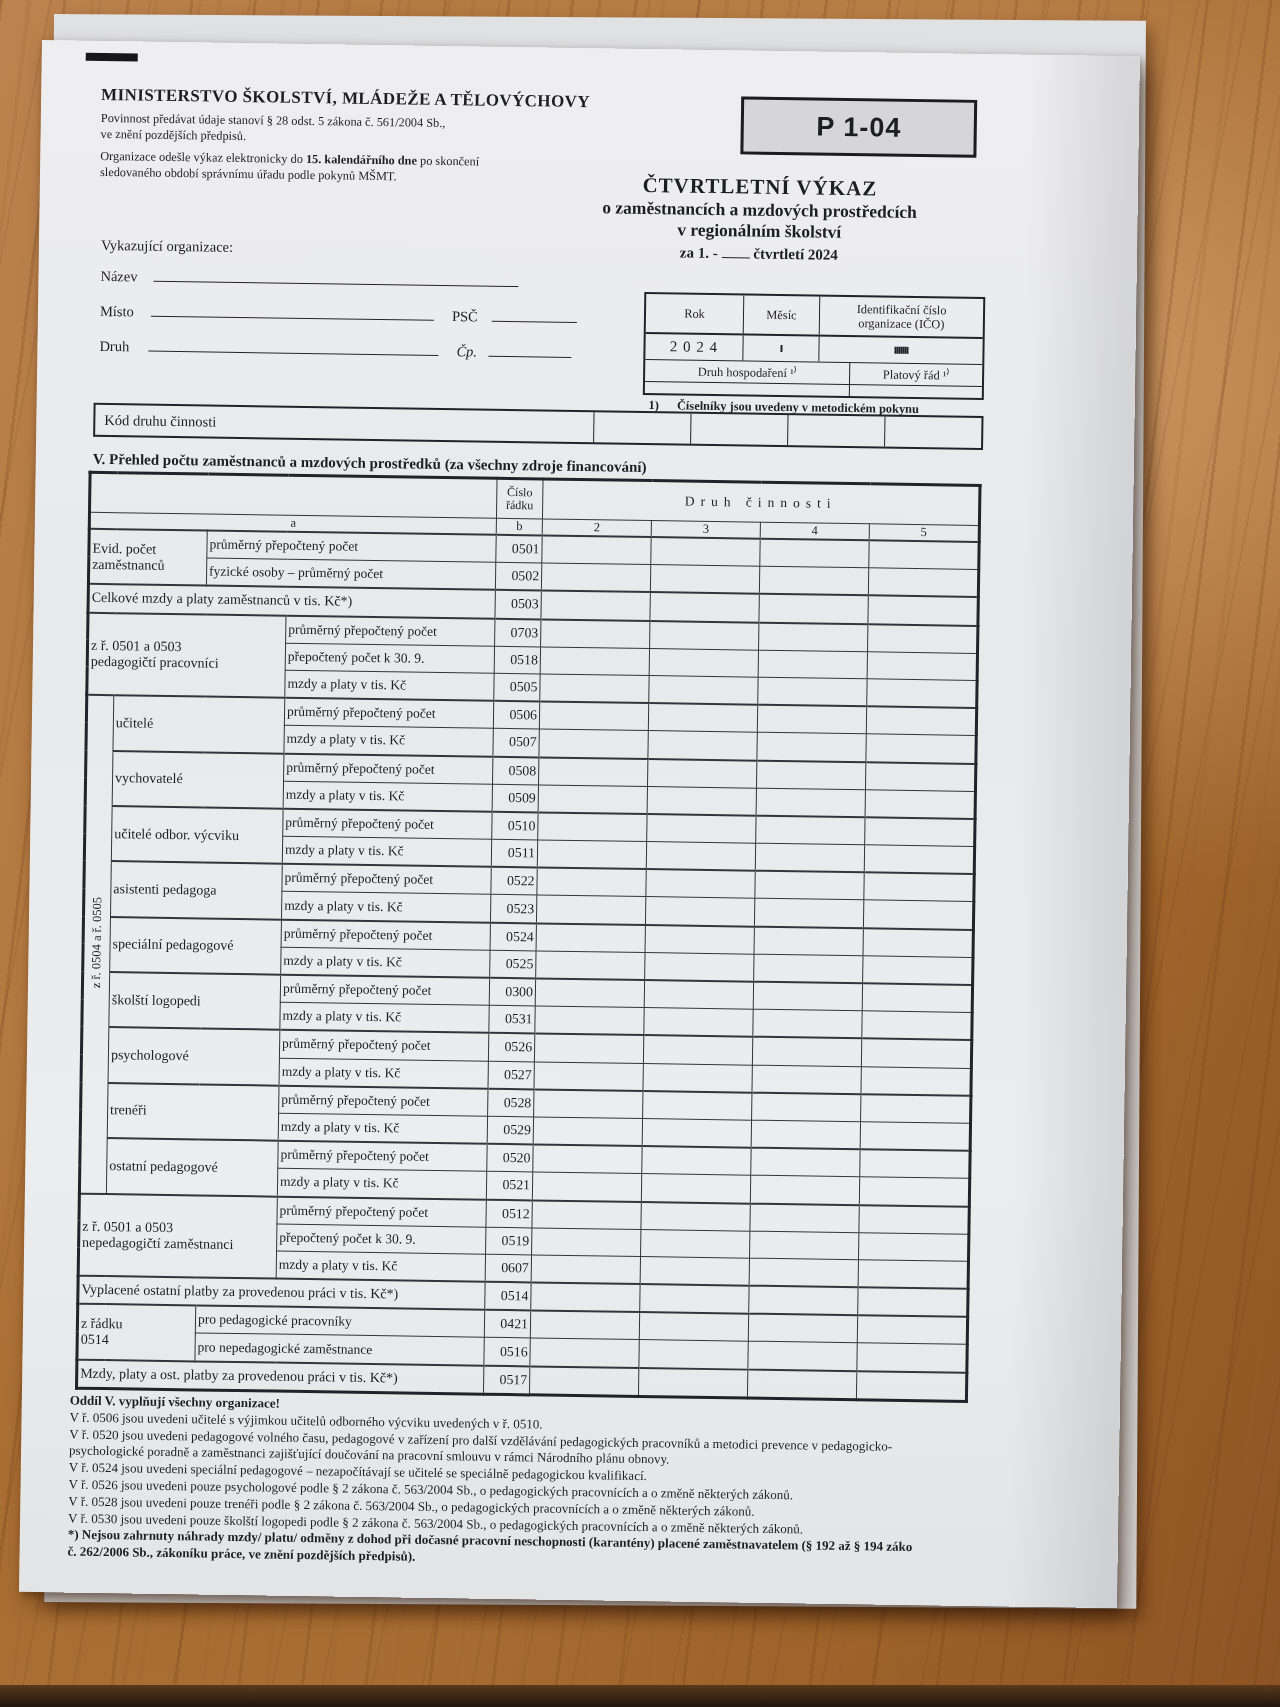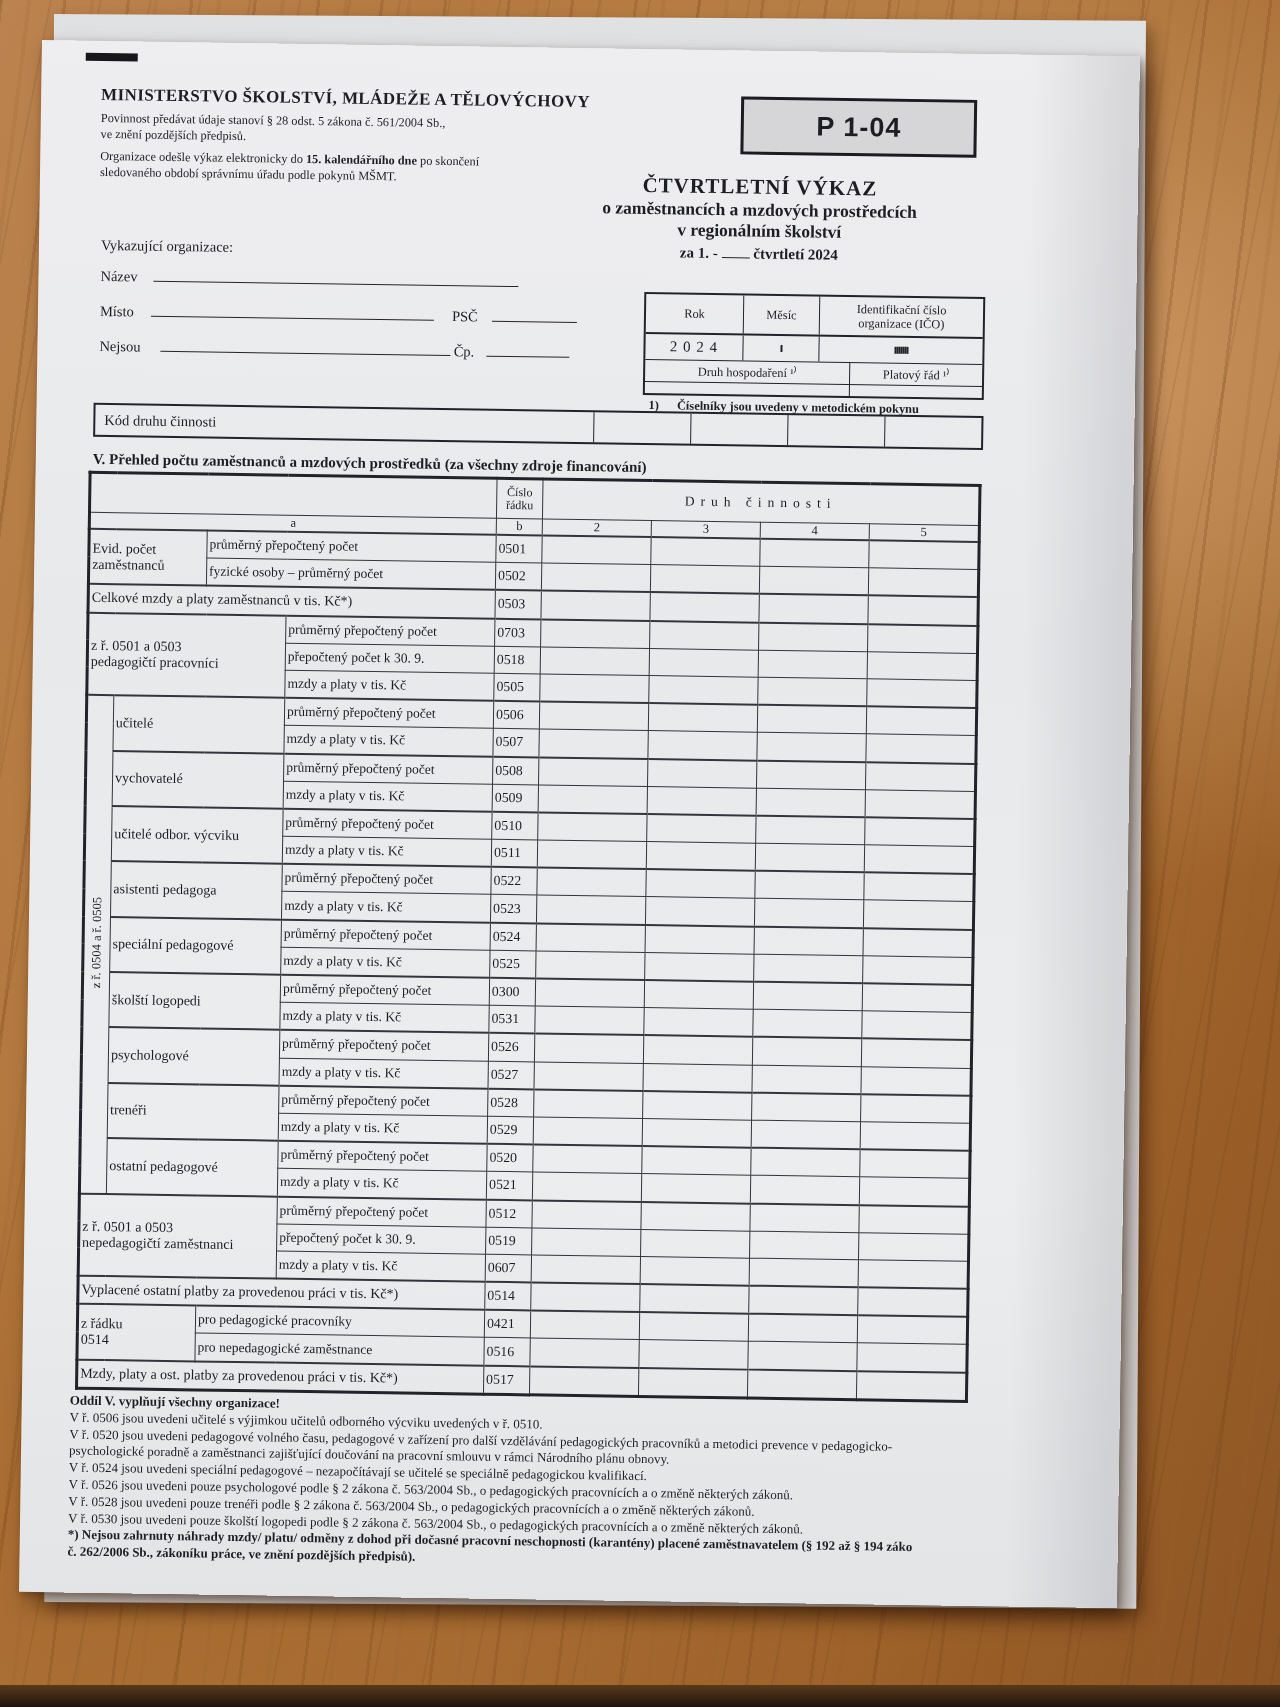--- a/index.html
+++ b/index.html
@@ -69,21 +69,21 @@
   table.main thead th{font-weight:normal;}
   .h1{height:40px;}
   .h2 th{height:15px;font-size:12.5px;}
   .lineno-h{font-size:12px;line-height:13px;margin-left:20px;}
   .druh{letter-spacing:6px;font-size:13.5px;}
   table.main tbody td{height:26.2px;}
   td.lbl{text-align:left;padding-left:7px;}
   td.grp{white-space:pre-line;line-height:1.12;font-size:14px;padding-left:8px;}
   td.cat{font-size:14px;padding-left:10px;text-align:left;}
   td.full{font-size:14px;padding-left:8px;text-align:left;}
-  td.line{text-align:left;font-size:13.8px;padding:0;}
+  td.line{text-align:right;font-size:13.8px;padding:0;}
   td.vert{width:27px;padding:0;text-align:center;vertical-align:middle;}
   td.vert span{writing-mode:vertical-rl;transform:rotate(180deg);font-size:12.5px;white-space:nowrap;}
   tr.thick td{border-top-width:2.2px;}
   table.main thead tr.h2 th{border-bottom-width:2.2px;}
   .footnotes{left:48px;top:1352px;width:1052px;font-size:13px;line-height:16.8px;}
   .fn{white-space:nowrap;overflow:hidden;}
   .fn.b{font-weight:bold;}
 </style>
 </head>
 <body>
@@ -129,23 +129,23 @@
   </div>
 
   <div class="abs fieldrow" style="left:62px;top:261px;">
     <span>Místo</span>
     <span class="blank" style="width:283px;margin-left:14px;"></span>
     <span style="margin-left:14px;">PSČ</span>
     <span class="blank" style="width:85px;margin-left:10px;"></span>
   </div>
 
   <div class="abs fieldrow" style="left:62px;top:296px;">
-    <span>Nejsou</span>
+    <span>Druh</span>
     <span class="blank" style="width:290px;margin-left:16px;"></span>
-    <span style="">Čp.</span>
+    <span style="margin-left:14px;font-style:italic;">Čp.</span>
     <span class="blank" style="width:83px;margin-left:8px;"></span>
   </div>
 
   <div class="abs idbox">
     <div class="r1">
       <div class="c" style="width:97px;">Rok</div>
       <div class="c" style="width:75px;">Měsíc</div>
       <div class="c" style="flex:1;border-right:none;flex-direction:column;line-height:14px;">
         <div>Identifikační číslo</div>
         <div>organizace (IČO)</div>

